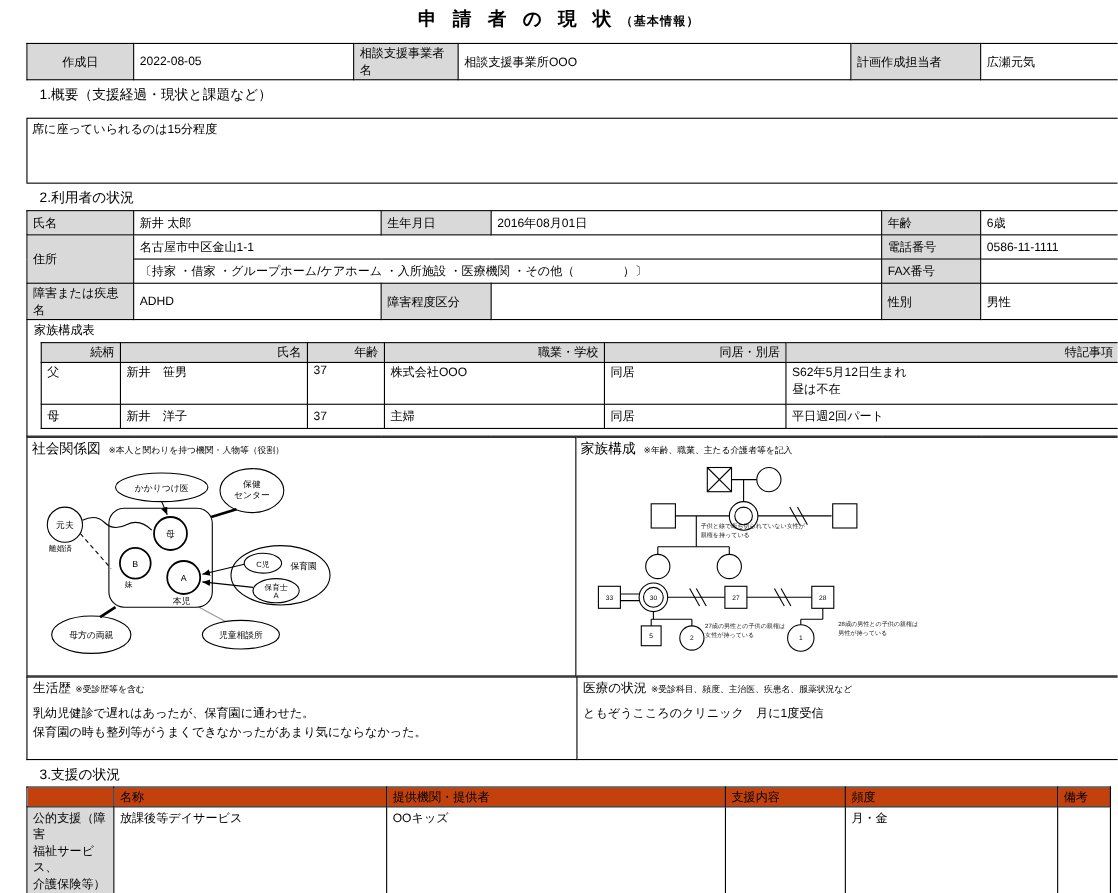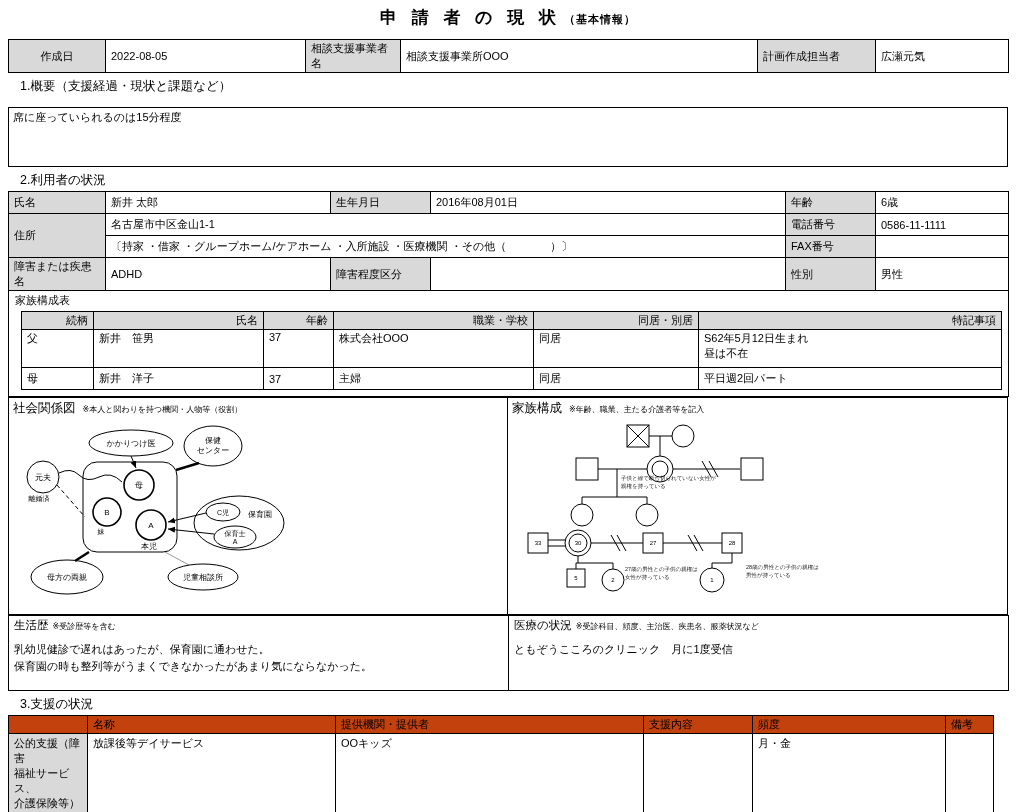--- a/index.html
+++ b/index.html
@@ -1,18 +1,18 @@
 <!DOCTYPE html>
 <html><head>
 <meta charset="utf-8">
 <style>
   * { box-sizing: border-box; }
   body { margin:0; background:#fff; color:#000;
          font-family:"Liberation Sans","DejaVu Sans",sans-serif; }
-  .page { width:1016px; height:812px; padding:4px 8px; position:relative; font-size:11px; }
+  .page { width:1016px; height:812px; padding:4px 24px; position:relative; font-size:11px; }
   .title-row { text-align:center; padding:2px 0 4px 0; }
   .title-main { font-size:17px; font-weight:bold; letter-spacing:5px; }
   .title-sub { font-size:11px; font-weight:bold; letter-spacing:1px; }
   table { border-collapse:collapse; table-layout:fixed; }
   td, th { border:1px solid #000; padding:1px 5px; font-size:11px; font-weight:normal;
            text-align:left; vertical-align:middle; overflow:hidden; }
   .lbl { background:#d9d9d9; }
   .hdr-table { width:1000px; margin-top:6px; border:1.5px solid #000; }
   .hdr-table td { height:19px; }
   .sec-heading { font-size:12.5px; margin:5px 0 2px 12px; }

